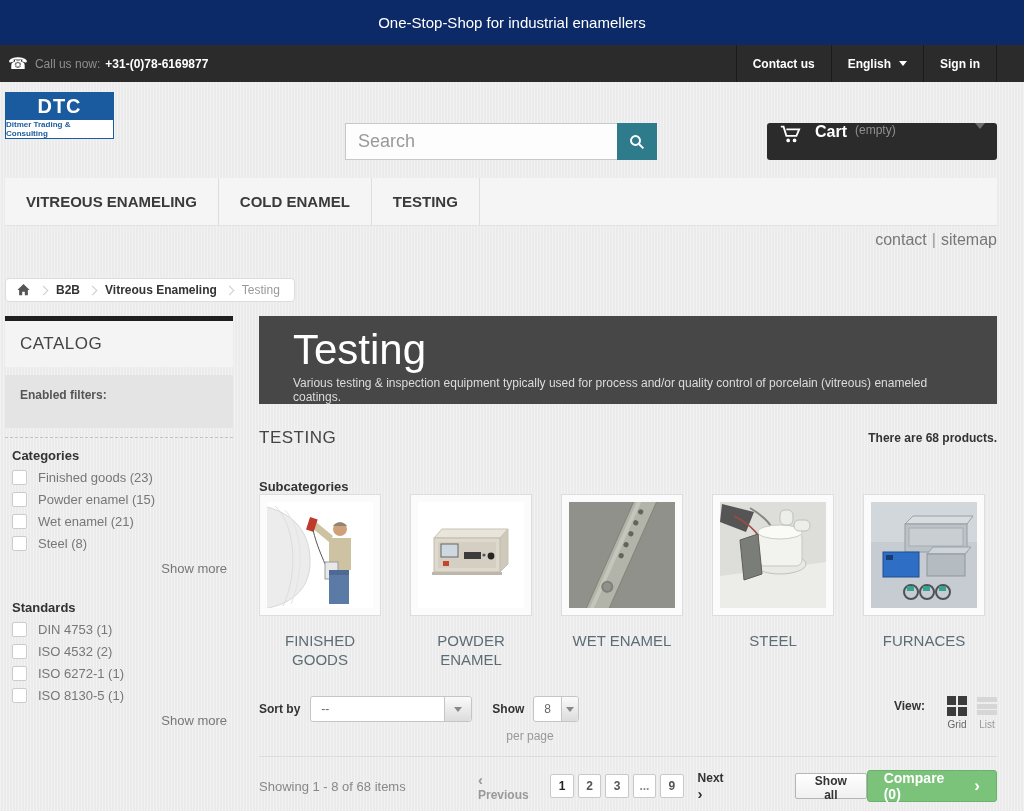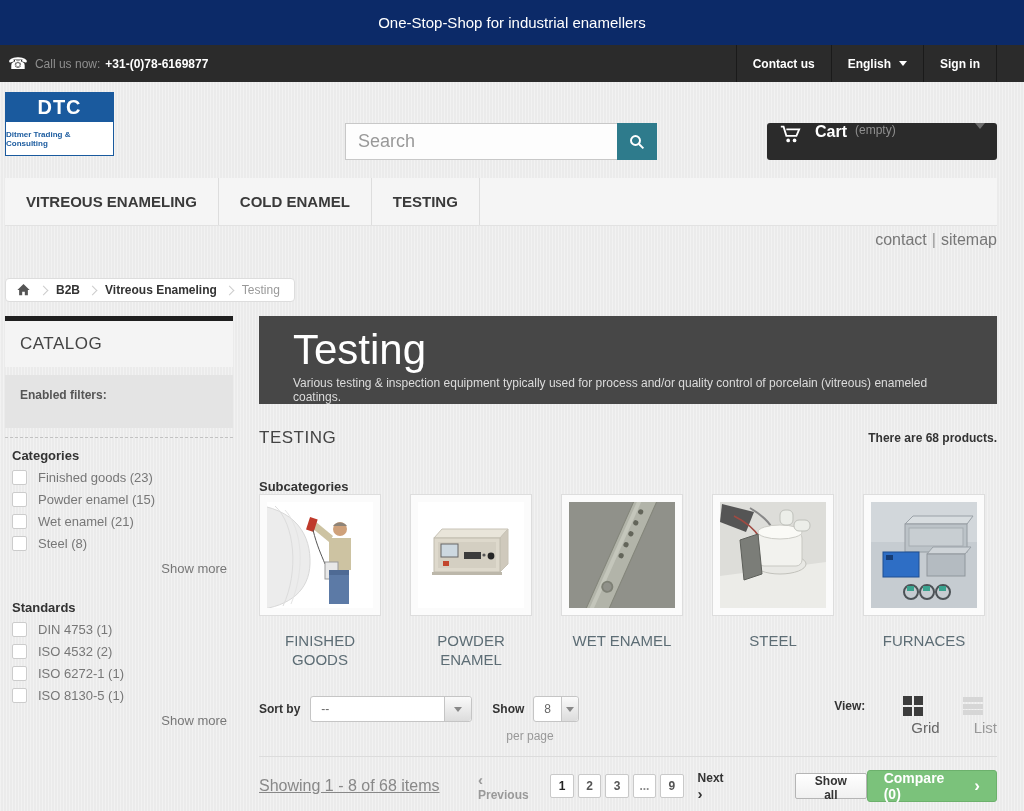--- a/index.html
+++ b/index.html
@@ -21,21 +21,21 @@
   .topbar .phone-ico { color: #fff; font-size: 16px; margin-right: 7px; }
   .topbar .call-label { color: #8f8f8f; font-size: 12px; }
   .topbar .phone-num { color: #fff; font-size: 12px; font-weight: bold; margin-left: 5px; }
   .topbar .spacer { flex: 1; }
   .top-link { color: #fff; font-size: 12px; font-weight: bold; padding: 0 16px; height: 37px; display: flex; align-items: center; border-left: 1px solid #1a1a1a; }
   .top-link.last { border-right: 1px solid #1a1a1a; }
   .caret-down { width: 0; height: 0; border-left: 4px solid transparent; border-right: 4px solid transparent; border-top: 5px solid #fff; margin-left: 8px; }
 
   
   .header { position: relative; height: 96px; }
-  .logo { position: absolute; left: 5px; top: 10px; width: 109px; height: 64px; border: 1px solid #1a5a9e; background: #fff; display: flex; flex-direction: column; }
+  .logo { position: absolute; left: 5px; top: 10px; width: 109px; height: 47px; border: 1px solid #1a5a9e; background: #fff; display: flex; flex-direction: column; }
   .logo-top { height: 29px; background: #1a5a9e; color: #fff; font-size: 20px; font-weight: bold; letter-spacing: 1px; display: flex; align-items: center; justify-content: center; }
   .logo-bottom { flex: 1; display: flex; align-items: center; justify-content: center; color: #1a5a9e; font-size: 8px; font-weight: bold; }
   .search-wrap { position: absolute; left: 345px; top: 41px; display: flex; }
   .search-input { width: 272px; height: 37px; border: 1px solid #c8c8c8; border-right: none; background: #fdfdfd; padding: 0 12px; font-size: 18px; color: #333; font-family: "Liberation Sans", sans-serif; outline: none; }
   .search-input::placeholder { color: #999; }
   .search-btn { width: 40px; height: 37px; background: #2e7b8c; border: none; display: flex; align-items: center; justify-content: center; cursor: pointer; }
   .cart-block { position: absolute; left: 767px; top: 41px; width: 230px; height: 37px; background: #2b2b2b; border-radius: 3px; display: flex; align-items: flex-start; padding: 0 12px; cursor: pointer; }
   .cart-label { color: #fff; font-size: 16px; font-weight: bold; margin-left: 14px; }
   .cart-status { color: #8f8f8f; font-size: 12px; margin-left: 8px; }
   .cart-caret { margin-left: auto; width: 0; height: 0; border-left: 5px solid transparent; border-right: 5px solid transparent; border-top: 6px solid #6e6e6e; }
@@ -98,27 +98,27 @@
   .show-row { display: flex; }
   .show-select { width: 46px; margin-left: 9px; }
   .per-page { font-size: 12px; color: #999; margin: 7px 0 0 14px; }
   .view-group { margin-left: auto; display: flex; align-items: flex-start; }
   .view-label { font-size: 12px; font-weight: bold; color: #333; line-height: 20px; margin-right: 12px; }
   .view-opt { display: flex; flex-direction: column; align-items: center; margin-left: 10px; cursor: pointer; }
   .grid-icon { width: 20px; height: 20px; display: grid; grid-template-columns: 9px 9px; grid-template-rows: 9px 9px; gap: 2px; }
   .grid-icon i { background: #3c3c3c; }
   .list-icon { width: 20px; height: 20px; display: flex; flex-direction: column; justify-content: space-between; padding: 1px 0; }
   .list-icon i { height: 5px; background: #d6d6d6; }
-  .view-opt .v-label { font-size: 15px; margin-top: 3px; margin-left: 24px; }
+  .view-opt .v-label { font-size: 10px; margin-top: 3px; }
   .v-grid { color: #666; }
   .v-list { color: #999; }
 
   
   .bottom-row { display: flex; align-items: center; margin-top: 13px; }
-  .showing { font-size: 16px; color: #888; width: 219px; flex: none; text-decoration: underline; }
+  .showing { font-size: 13px; color: #888; width: 219px; flex: none; }
   .pager { display: flex; align-items: center; }
   .prev { font-size: 12px; font-weight: bold; color: #999; margin-right: 15px; cursor: pointer; }
   .prev .chev, .next .chev { font-size: 15px; }
   .page-btn { width: 24px; height: 24px; background: #fff; border: 1px solid #c9c9c9; border-radius: 2px; display: flex; align-items: center; justify-content: center; font-size: 12px; font-weight: bold; color: #555; margin-right: 4px; cursor: pointer; }
   .page-btn.current { color: #222; }
   .page-btn.dots { color: #888; cursor: default; }
   .next { font-size: 12px; font-weight: bold; color: #333; margin-left: 10px; cursor: pointer; }
   .show-all { margin-left: 64px; height: 26px; padding: 0 11px; background: linear-gradient(#fff, #f0f0f0); border: 1px solid #b5b5b5; border-radius: 2px; font-size: 12px; font-weight: bold; color: #333; font-family: "Liberation Sans", sans-serif; cursor: pointer; }
   .compare { margin-left: auto; height: 32px; padding: 0 16px; background: #7bc27b; border: 1px solid #6cb16c; border-radius: 3px; color: #fff; font-size: 14px; font-weight: bold; display: flex; align-items: center; cursor: pointer; }
   .compare .chev { margin-left: 11px; font-size: 17px; }

